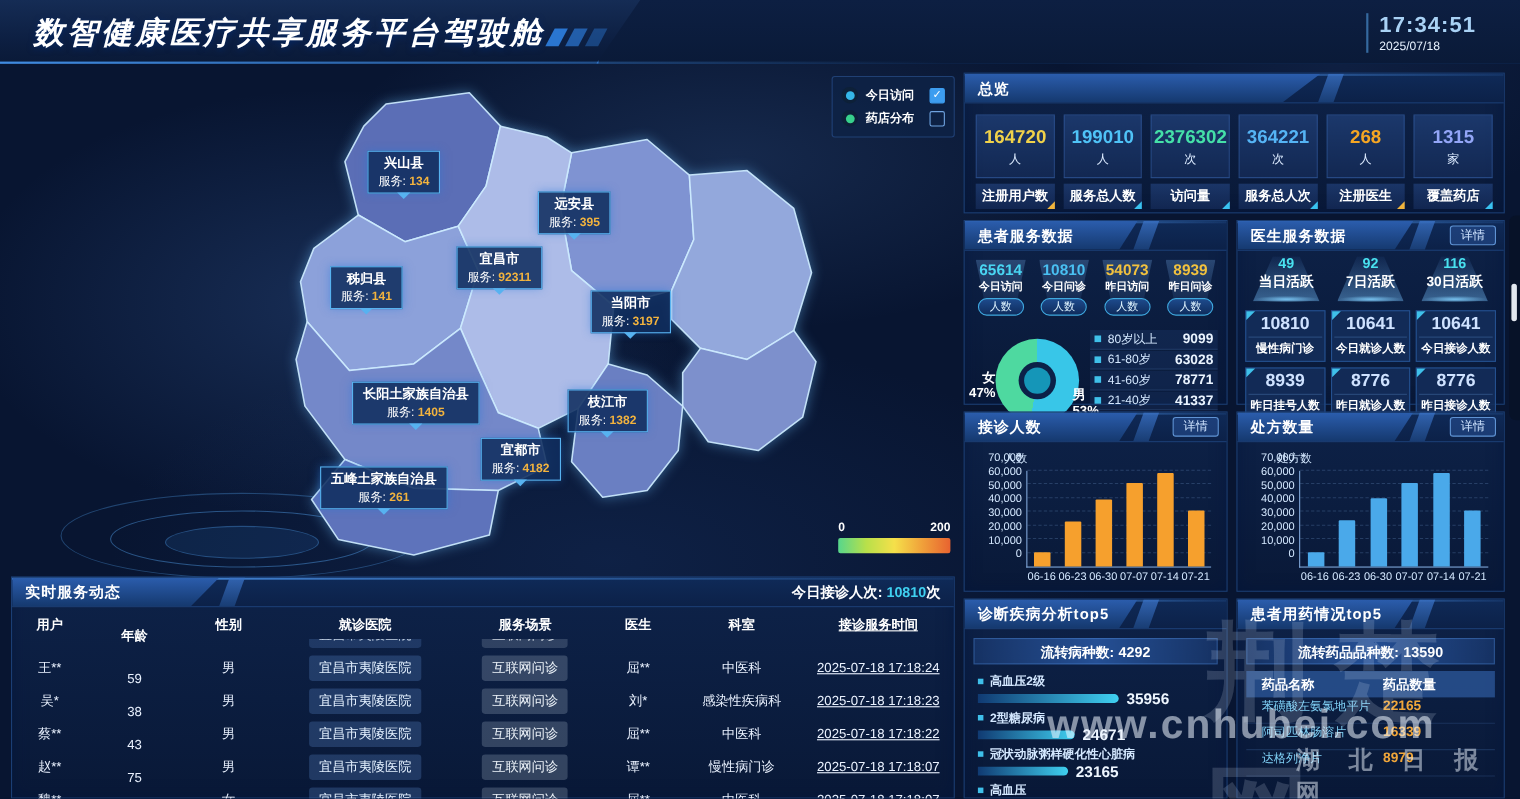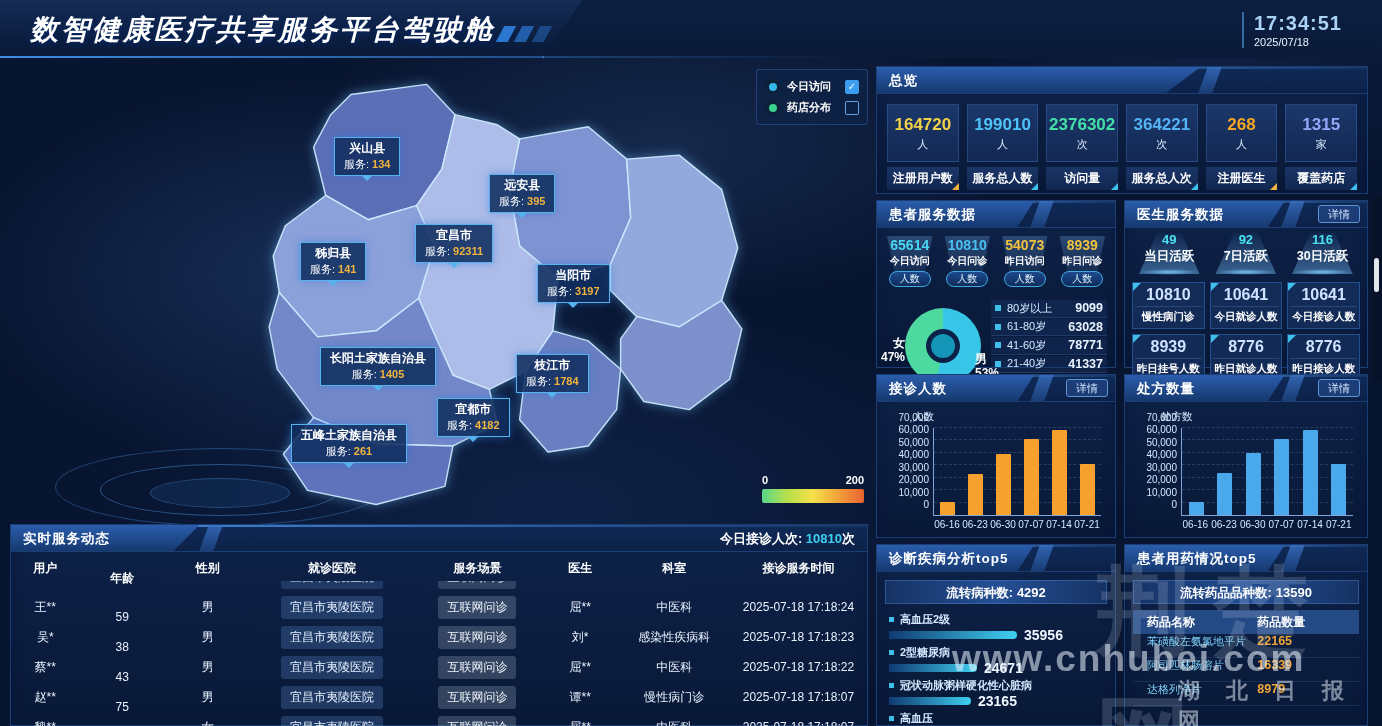--- a/index.html
+++ b/index.html
@@ -133,21 +133,21 @@
   .md-row .n{ width:55%; padding-left:14px; font-size:11px; color:#7fd0f5; }
   .md-row .q{ font-size:12.5px; font-weight:bold; color:#f0a63a; }
   
   .today{ position:absolute; right:12px; top:5px; font-size:13px; font-weight:bold; color:#fff; }
   .today b{ color:#3fd0f0; }
   .tb-cols,.tb-row{ display:flex; align-items:center; }
   .tb-cols{ height:26px; font-size:12px; font-weight:bold; color:#fff; margin-top:3px; }
   .tb-row{ height:30px; font-size:12px; color:#eaf2ff; }
   .tcell{ text-align:center; }
   .c1{width:8%;} .c2{width:10%;margin-top:20px;} .c3{width:10%;} .c4{width:19%;font-family:Liberation Mono, monospace;} .c5{width:15%;}
-  .c6{width:9%;} .c7{width:13%;} .c8{width:16%;}
+  .c6{width:9%;} .c7{width:13%;} .c8{width:16%;text-decoration:underline;}
   .pill-h{ display:inline-block; padding:3px 9px; border-radius:3px; background:rgba(92,140,210,.28); color:#e4f1ff; }
   .pill-s{ display:inline-block; padding:3px 9px; border-radius:3px; background:rgba(150,165,185,.30); color:#eef4fa; }
   .tb-body{ overflow:hidden; height:172px; }
   .tb-row.partial{ margin-top:-19px; opacity:.85; }
   
   .map-svg{ position:absolute; left:255px; top:76px; filter:drop-shadow(0 0 6px rgba(110,190,255,.45)); z-index:1; }
   .rings{ position:absolute; left:55px; top:428px; width:330px; height:110px; z-index:0; }
   .ring{ position:absolute; border:1px solid rgba(90,175,255,.30); border-radius:50%; }
   .maplabel{ position:absolute; z-index:3; border:1px solid #57b2f0; background:rgba(16,45,95,.88);
     padding:2px 9px 3px 9px; text-align:center; box-shadow:0 0 8px rgba(40,120,220,.5); }
@@ -239,21 +239,21 @@
     <div class="maplabel" style="left: 537px; top: 264px;">
       <div class="ml-n">当阳市</div>
       <div class="ml-v">服务:<b>3197</b></div>
     </div>
     <div class="maplabel" style="left: 320px; top: 347px;">
       <div class="ml-n">长阳土家族自治县</div>
       <div class="ml-v">服务:<b>1405</b></div>
     </div>
     <div class="maplabel" style="left: 516px; top: 354px;">
       <div class="ml-n">枝江市</div>
-      <div class="ml-v">服务:<b>1784</b></div>
+      <div class="ml-v">服务:<b>1382</b></div>
     </div>
     <div class="maplabel" style="left: 437px; top: 398px;">
       <div class="ml-n">宜都市</div>
       <div class="ml-v">服务:<b>4182</b></div>
     </div>
     <div class="maplabel" style="left: 291px; top: 424px;">
       <div class="ml-n">五峰土家族自治县</div>
       <div class="ml-v">服务:<b>261</b></div>
     </div>
   </div>

